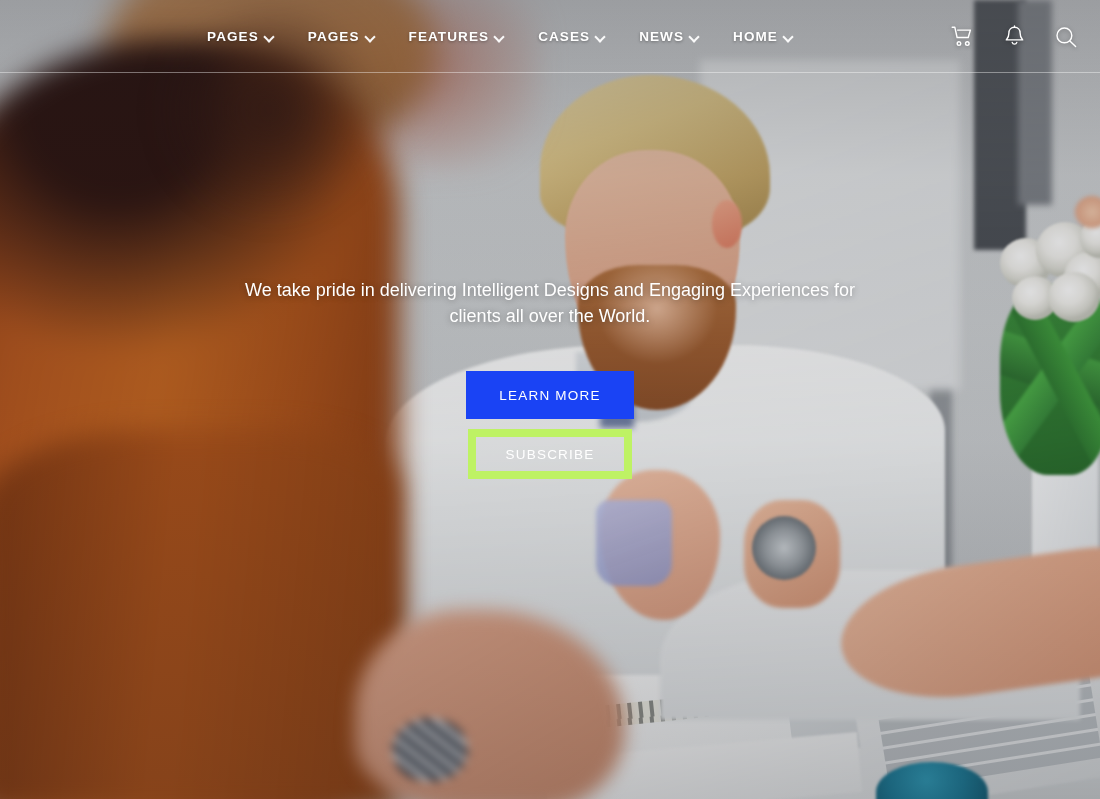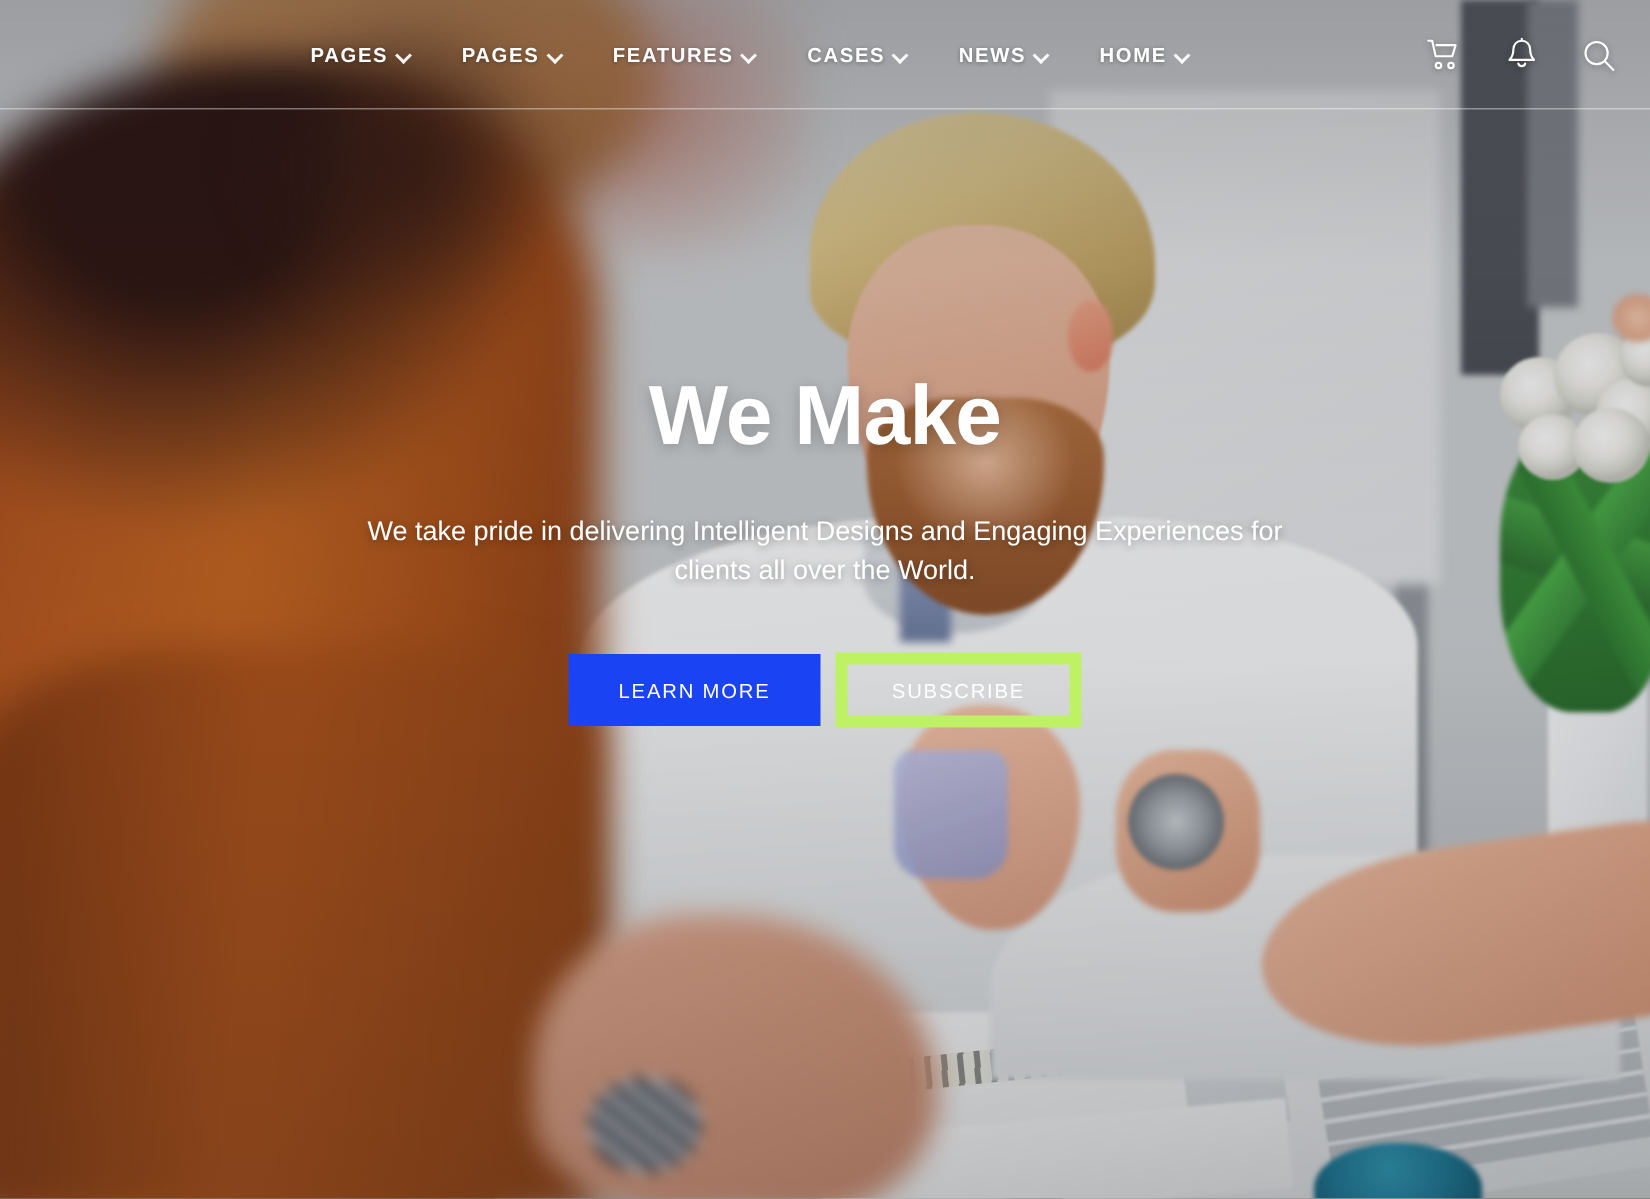--- a/index.html
+++ b/index.html
@@ -326,21 +326,21 @@
   }
   .hero-title {
     font-size:56px; font-weight:700; line-height:1.14; letter-spacing:-.5px;
     margin-top:172px; text-shadow:0 2px 10px rgba(0,0,0,.22);
   }
   .hero-title .l2 { display:block; }
   .hero-sub {
     margin-top:33px; font-size:18px; line-height:1.43; font-weight:400;
     max-width:660px; text-shadow:0 1px 6px rgba(0,0,0,.35);
   }
-  .hero-btns { margin-top:42px; display:flex; align-items:center; gap:10px; }
+  .hero-btns { margin-top:42px; display:flex; align-items:center; gap:10px;flex-direction:column; }
   .btn {
     font-size:13.5px; font-weight:400; letter-spacing:1.2px; color:#fff;
     display:flex; align-items:center; justify-content:center; cursor:pointer;
   }
   .btn-primary { width:168px; height:48px; background:#1a43f4; }
   .btn-outline { width:164px; height:50px; border:8px solid #bef264; background:transparent; }
 </style>
 </head>
 <body>
 
@@ -449,21 +449,20 @@
           <circle cx="9.4" cy="9.4" r="7.4"></circle>
           <path d="M14.9 14.9 20.6 20.6"></path>
         </svg>
       </span>
     </div>
   </div>
   <div class="header-rule"></div>
 
   <div class="hero">
     <h1 class="hero-title">
-      <span class="l1">We Make</span>
     </h1>
     <p class="hero-sub">We take pride in delivering Intelligent Designs and Engaging Experiences for clients all over the World.</p>
     <div class="hero-btns">
       <div class="btn btn-primary" style="background: rgb(26, 67, 244);">LEARN MORE</div>
       <div class="btn btn-outline">SUBSCRIBE</div>
     </div>
   </div>
 
 </div>
 

